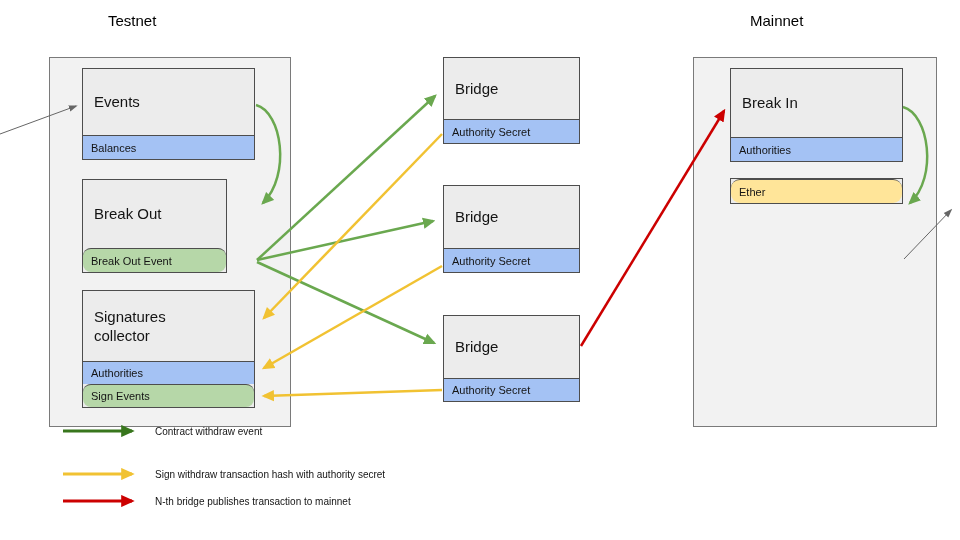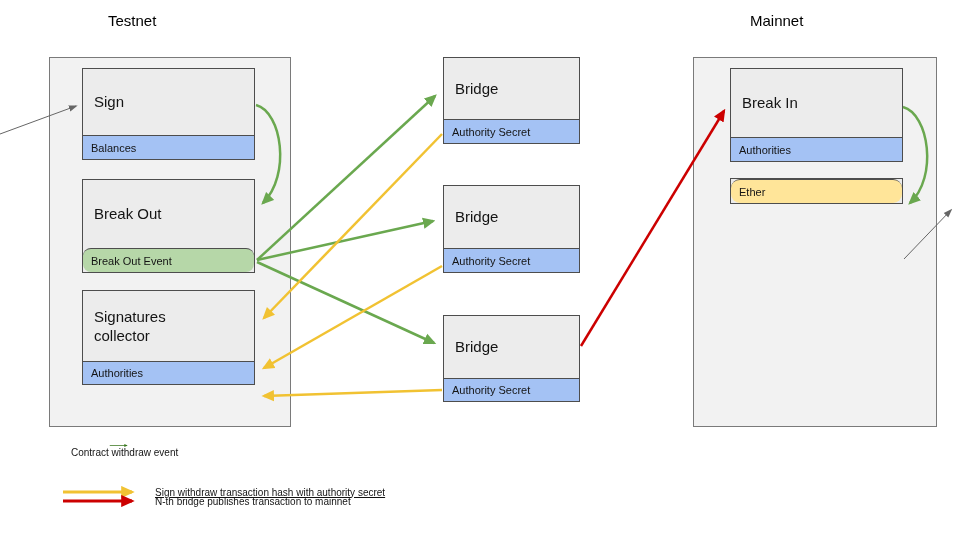--- a/index.html
+++ b/index.html
@@ -46,32 +46,33 @@
 <div class="canvas">
 
   <div class="zone-title" style="left:108px; top:12px;">Testnet</div>
   <div class="zone-title" style="left:750px; top:12px;">Mainnet</div>
 
   <div class="container" style="left:49px; top:57px; width:242px; height:370px;"></div>
 
   <div class="container" style="left:693px; top:57px; width:244px; height:370px;"></div>
 
   <div class="node" style="left:82px; top:68px; width:173px;">
-    <div class="node-title" style="height:66px;">Sign</div>
+    <div class="node-title" style="height:66px;">Events</div>
     <div class="sub blue" style="height:24px;">Balances</div>
   </div>
 
-  <div class="node" style="left:82px; top:179px; width:173px;">
+  <div class="node" style="left:82px; top:179px; width:145px;">
     <div class="node-title" style="height:68px;">Break Out</div>
     <div class="sub green" style="height:24px;">Break Out Event</div>
   </div>
 
   <div class="node" style="left:82px; top:290px; width:173px;">
     <div class="node-title" style="height:70px; padding-right:40px;">Signatures collector</div>
     <div class="sub blue" style="height:23px;">Authorities</div>
+    <div class="sub green" style="height:23px;">Sign Events</div>
   </div>
 
   <div class="node" style="left:443px; top:57px; width:137px;">
     <div class="node-title" style="height:61px;">Bridge</div>
     <div class="sub blue" style="height:24px;">Authority Secret</div>
   </div>
 
   <div class="node" style="left:443px; top:185px; width:137px;">
     <div class="node-title" style="height:62px;">Bridge</div>
     <div class="sub blue" style="height:24px;">Authority Secret</div>
@@ -117,33 +118,33 @@
     <line x1="257" y1="260" x2="433" y2="221" style="stroke:var(--arrow-green,#6aa84f)" stroke-width="2.5" marker-end="url(#m-green)"></line>
     <line x1="257" y1="262" x2="434" y2="343" style="stroke:var(--arrow-green,#6aa84f)" stroke-width="2.5" marker-end="url(#m-green)"></line>
 
     <line x1="442" y1="134" x2="264" y2="318" style="stroke:var(--arrow-yellow,#f1c232)" stroke-width="2.5" marker-end="url(#m-yellow)"></line>
     <line x1="442" y1="266" x2="264" y2="368" style="stroke:var(--arrow-yellow,#f1c232)" stroke-width="2.5" marker-end="url(#m-yellow)"></line>
     <line x1="442" y1="390" x2="264" y2="396" style="stroke:var(--arrow-yellow,#f1c232)" stroke-width="2.5" marker-end="url(#m-yellow)"></line>
 
     <line x1="581" y1="346" x2="724" y2="111" style="stroke:var(--arrow-red,#cc0000)" stroke-width="2.5" marker-end="url(#m-red)"></line>
   </svg>
 
-  <div class="legend-row" style="left:62px; top:444px;flex-direction:column;">
+  <div class="legend-row" style="left:62px; top:424px;">
     <svg width="84" height="12" viewBox="0 0 84 12">
       <defs>
         <marker id="m-lg" viewBox="0 0 10 10" refX="8" refY="5" markerWidth="4.5" markerHeight="4.5" orient="auto">
           <path d="M0,0.5 L10,5 L0,9.5 z" style="fill:var(--legend-green,#38761d)"></path>
         </marker>
       </defs>
       <line x1="1" y1="6" x2="70" y2="6" style="stroke:var(--legend-green,#38761d)" stroke-width="3" marker-end="url(#m-lg)"></line>
     </svg>
     <span class="legend-label">Contract withdraw event</span>
   </div>
 
-  <div class="legend-row" style="left:62px; top:485px;text-decoration:underline;">
+  <div class="legend-row" style="left:62px; top:467px;">
     <svg width="84" height="12" viewBox="0 0 84 12">
       <defs>
         <marker id="m-ly" viewBox="0 0 10 10" refX="8" refY="5" markerWidth="4.5" markerHeight="4.5" orient="auto">
           <path d="M0,0.5 L10,5 L0,9.5 z" style="fill:var(--arrow-yellow,#f1c232)"></path>
         </marker>
       </defs>
       <line x1="1" y1="6" x2="70" y2="6" style="stroke:var(--arrow-yellow,#f1c232)" stroke-width="3" marker-end="url(#m-ly)"></line>
     </svg>
     <span class="legend-label">Sign withdraw transaction hash with authority secret</span>
   </div>

